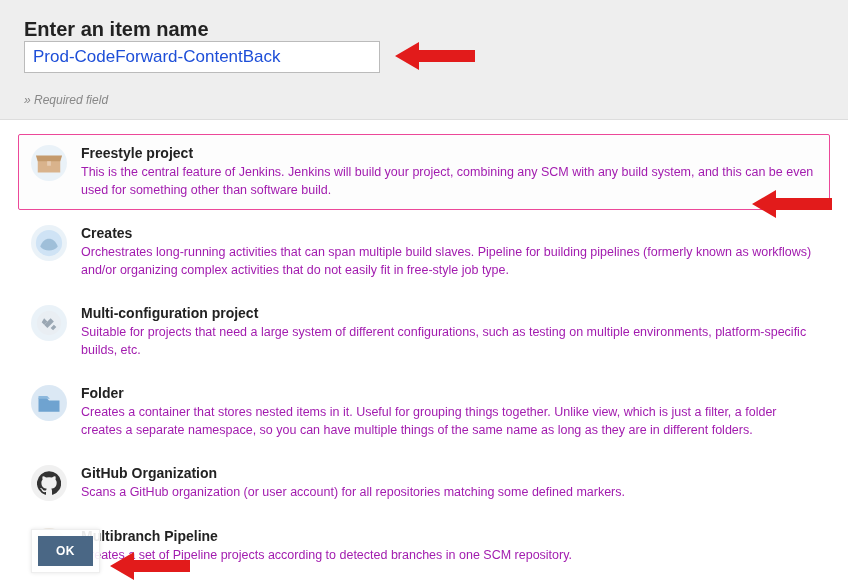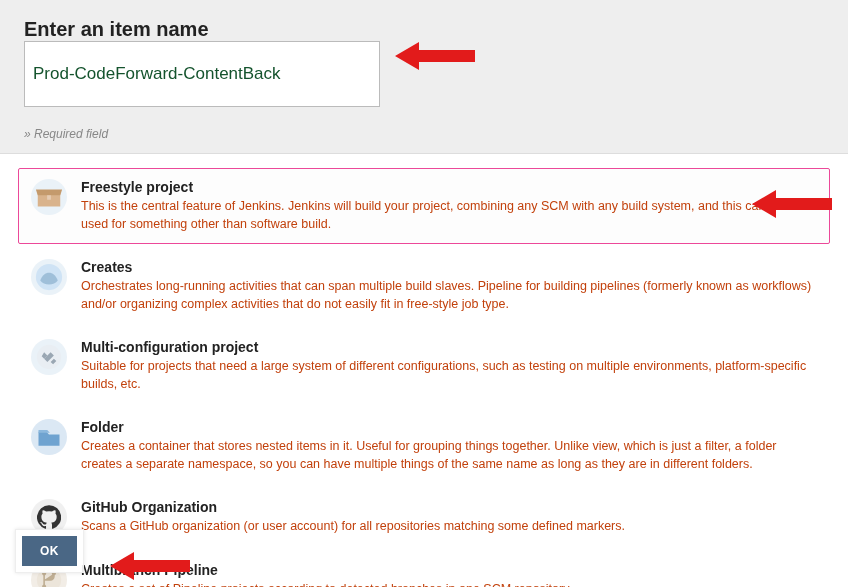--- a/index.html
+++ b/index.html
@@ -18,24 +18,24 @@
     }
     .page-title {
       font-size: 20px;
       font-weight: bold;
       color: #222;
       margin-bottom: 0;
     }
     .name-input {
       width: 356px;
       font-size: 17px;
-      padding: 22px 8px;
+      padding: 5px 8px;
       border: 1px solid #bbb;
       background: #fff;
-      color: #14532d;
+      color: #1d4ed8;
       outline: none;
     }
     .required {
       font-size: 12px;
       color: #888;
       font-style: italic;
       margin-top: 20px;
     }
     .options {
       padding: 14px 18px 0;
@@ -67,26 +67,26 @@
     }
     .opt-body { flex: 1; }
     .opt-title {
       font-size: 14px;
       font-weight: bold;
       color: #222;
       margin-bottom: 3px;
     }
     .opt-desc {
       font-size: 12.5px;
-      color: #c2410c;
+      color: #a21caf;
       line-height: 1.4;
     }
     .footer {
       position: absolute;
-      left: 15px;
+      left: 31px;
       bottom: 14px;
       background: rgba(255,255,255,0.9);
       padding: 6px;
       border: 1px solid #eee;
       box-shadow: 0 0 4px rgba(0,0,0,0.1);
     }
     .ok-btn {
       background: #4a6785;
       color: #fff;
       font-size: 12px;

